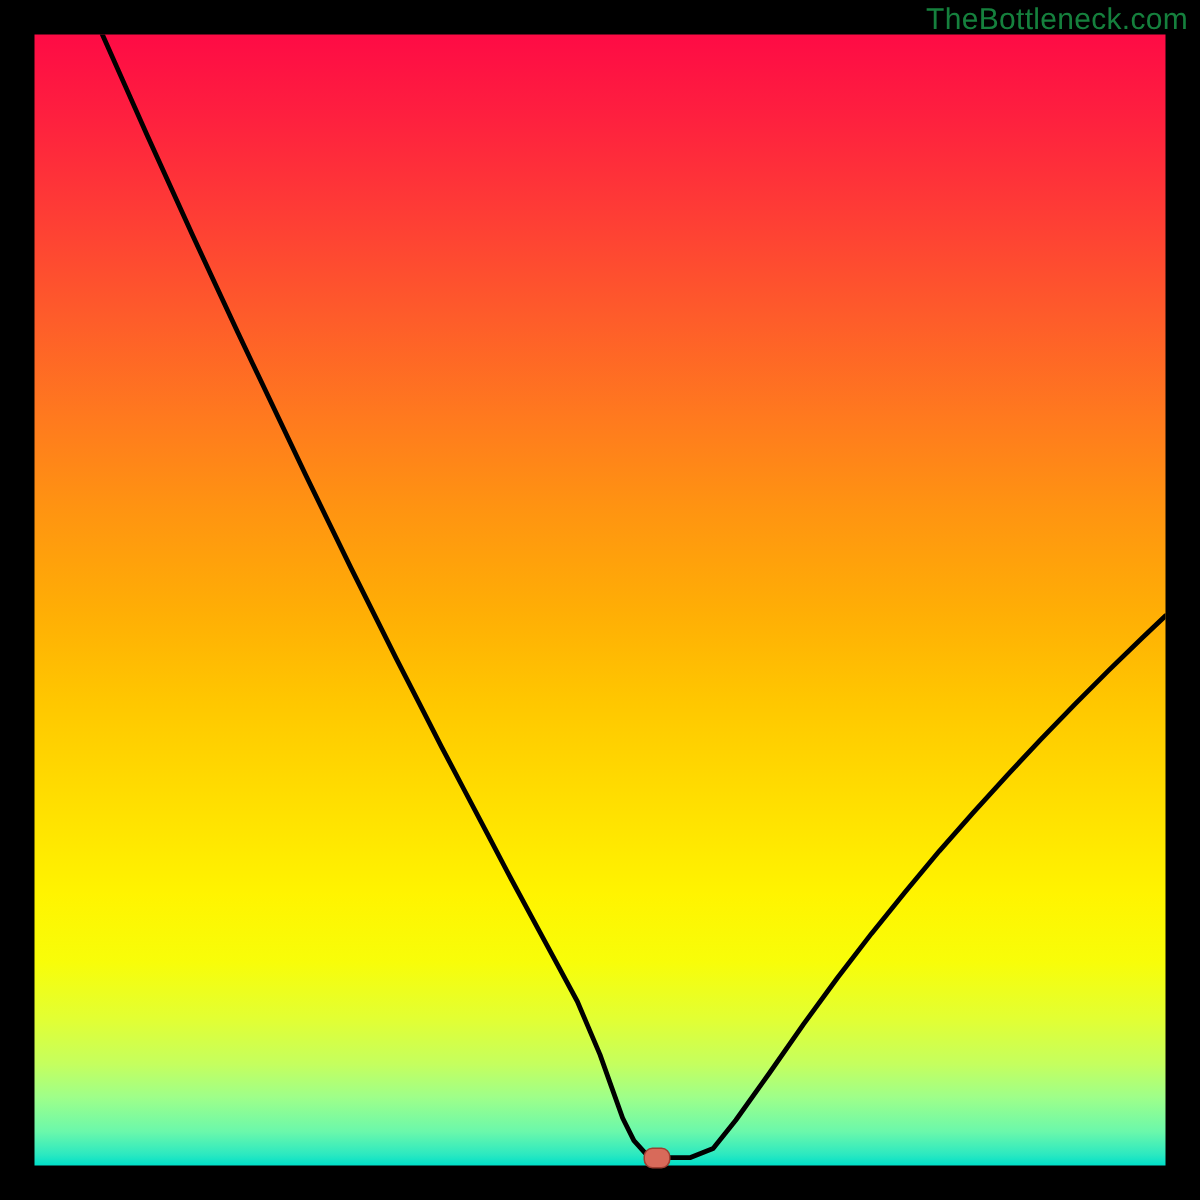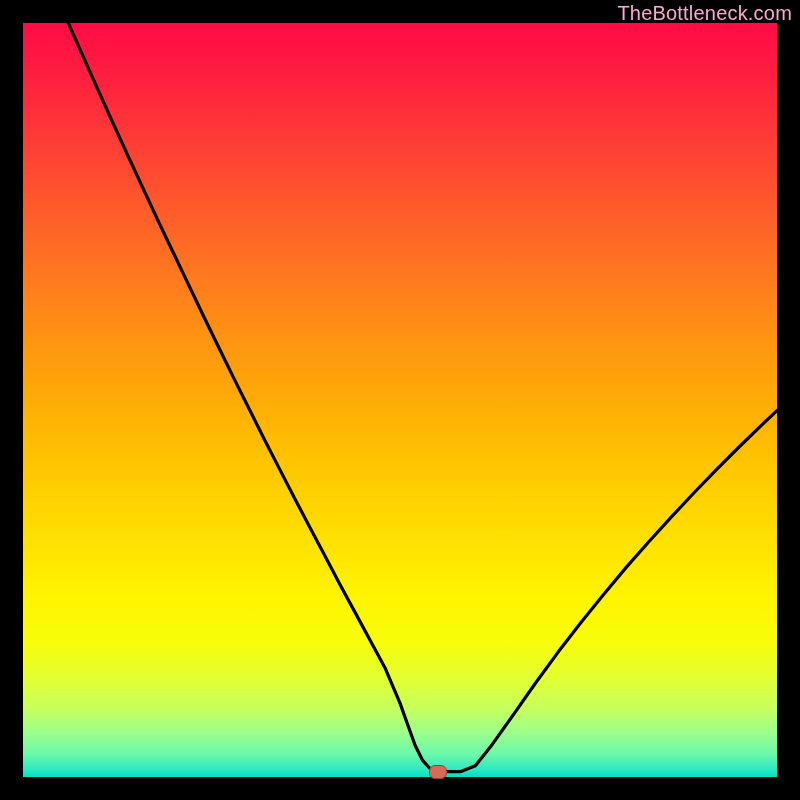--- a/index.html
+++ b/index.html
@@ -13,21 +13,21 @@
   }
   .canvas {
     position: relative;
     width: 800px;
     height: 800px;
   }
   .watermark {
     position: absolute;
     top: 2px;
     right: 8px;
-    color: #f9a8d4;
+    color: #15803d;
     font-size: 20px;
     font-weight: 500;
     letter-spacing: 0.2px;
     user-select: none;
   }
   .plot-frame {
     position: absolute;
     left: 23px;
     top: 23px;
     width: 754px;

